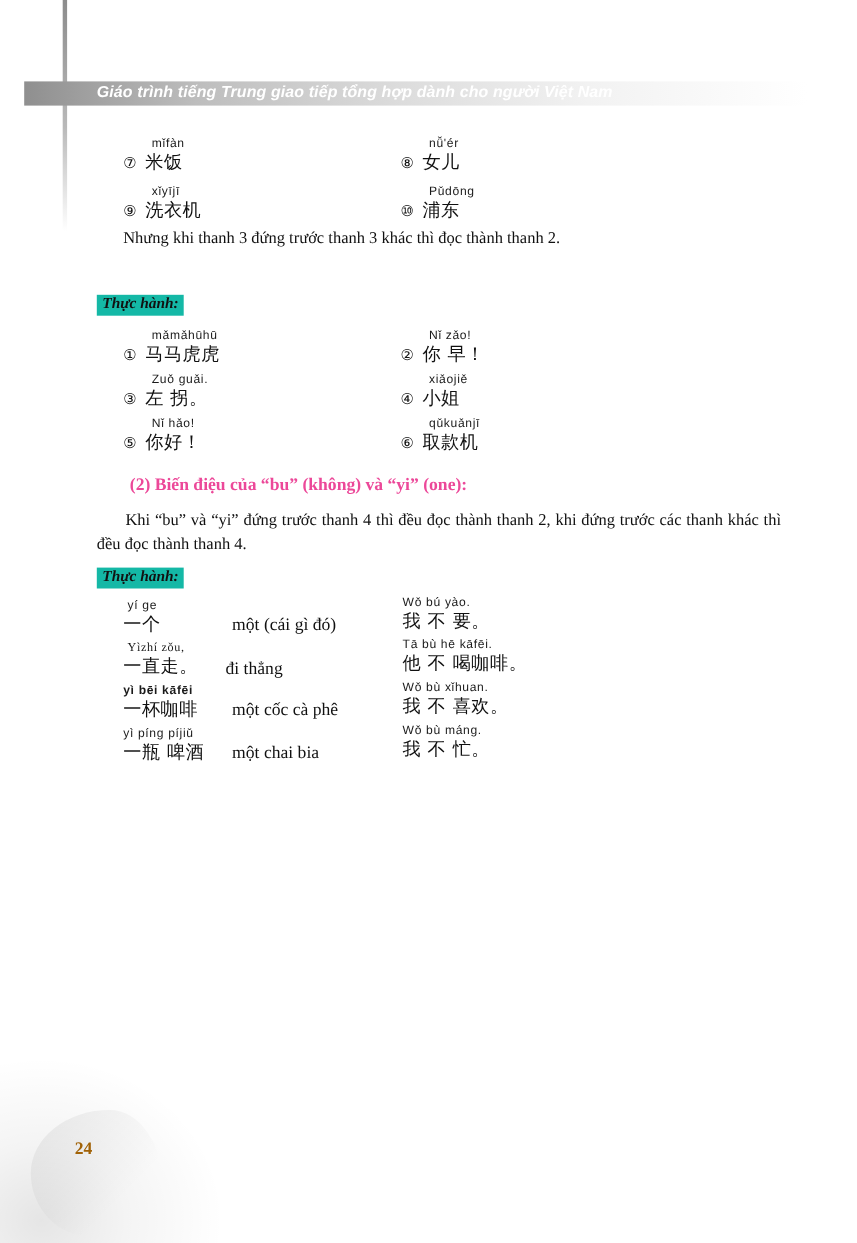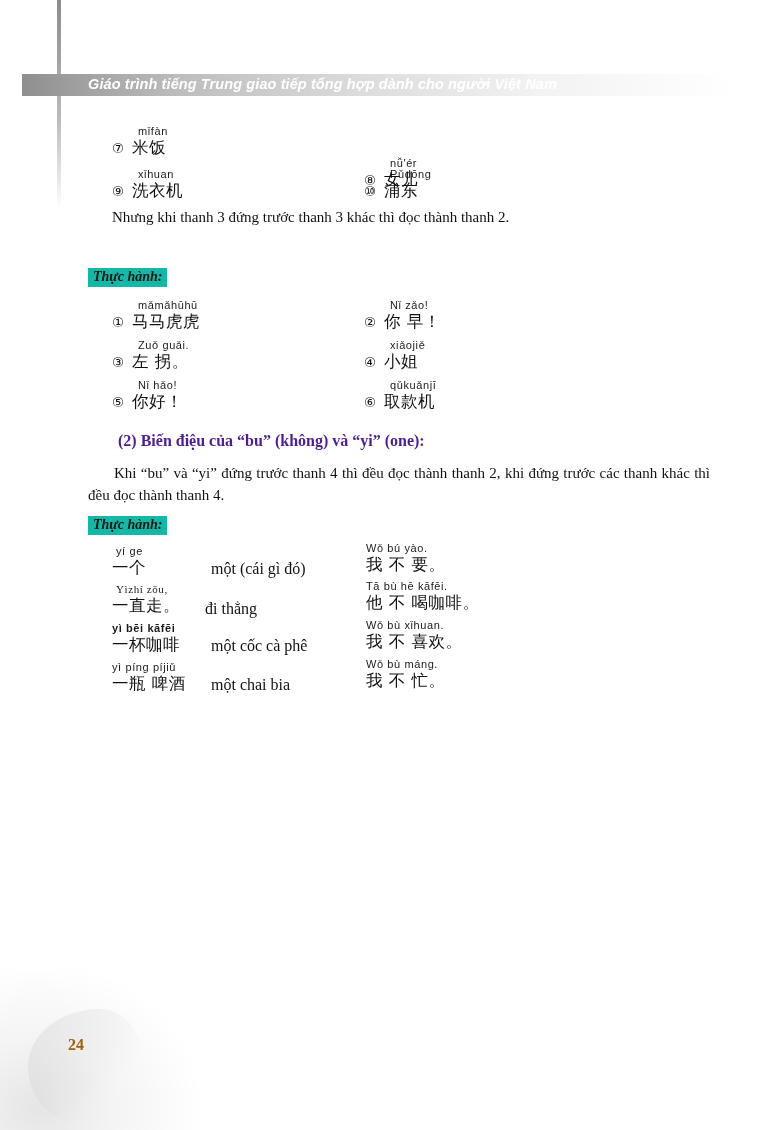--- a/index.html
+++ b/index.html
@@ -129,21 +129,21 @@
     color: #111;
     background: #14b8a6;
     padding: 1px 5px 2px 5px;
   }
 
   .heading {
     position: absolute;
     font-family: "Liberation Serif", serif;
     font-weight: bold;
     font-size: 16px;
-    color: #4c1d95;
+    color: #ec4899;
   }
 
   
   .row-item { position: absolute; white-space: nowrap; }
   .viet {
     position: absolute;
     font-family: "Liberation Serif", serif;
     font-size: 16px;
     color: #111;
     white-space: nowrap;
@@ -157,26 +157,26 @@
 <div class="header-title">Giáo trình tiếng Trung giao tiếp tổng hợp dành cho người Việt Nam</div>
 <div class="corner-deco"></div>
 <div class="page-number">24</div>
 
 <div class="content">
 
   <div class="item" style="left:112px; top:14px;">
     <span class="pinyin">mǐfàn</span>
     <span class="hanzi-line"><span class="num">⑦</span><span>米饭</span></span>
   </div>
-  <div class="item" style="left:364px; top:14px;margin-top:32px;">
+  <div class="item" style="left:364px; top:14px;">
     <span class="pinyin">nǚ'ér</span>
     <span class="hanzi-line"><span class="num">⑧</span><span>女儿</span></span>
   </div>
   <div class="item" style="left:112px; top:57px;">
-    <span class="pinyin">xǐhuan</span>
+    <span class="pinyin">xǐyījī</span>
     <span class="hanzi-line"><span class="num">⑨</span><span>洗衣机</span></span>
   </div>
   <div class="item" style="left:364px; top:57px;">
     <span class="pinyin">Pǔdōng</span>
     <span class="hanzi-line"><span class="num">⑩</span><span>浦东</span></span>
   </div>
 
   <div class="para" style="left:112px; top:96px; width:620px;">Nhưng khi thanh 3 đứng trước thanh 3 khác thì đọc thành thanh 2.</div>
 
   <div class="section-label" style="left:88px; top:158px;">Thực hành:</div>

